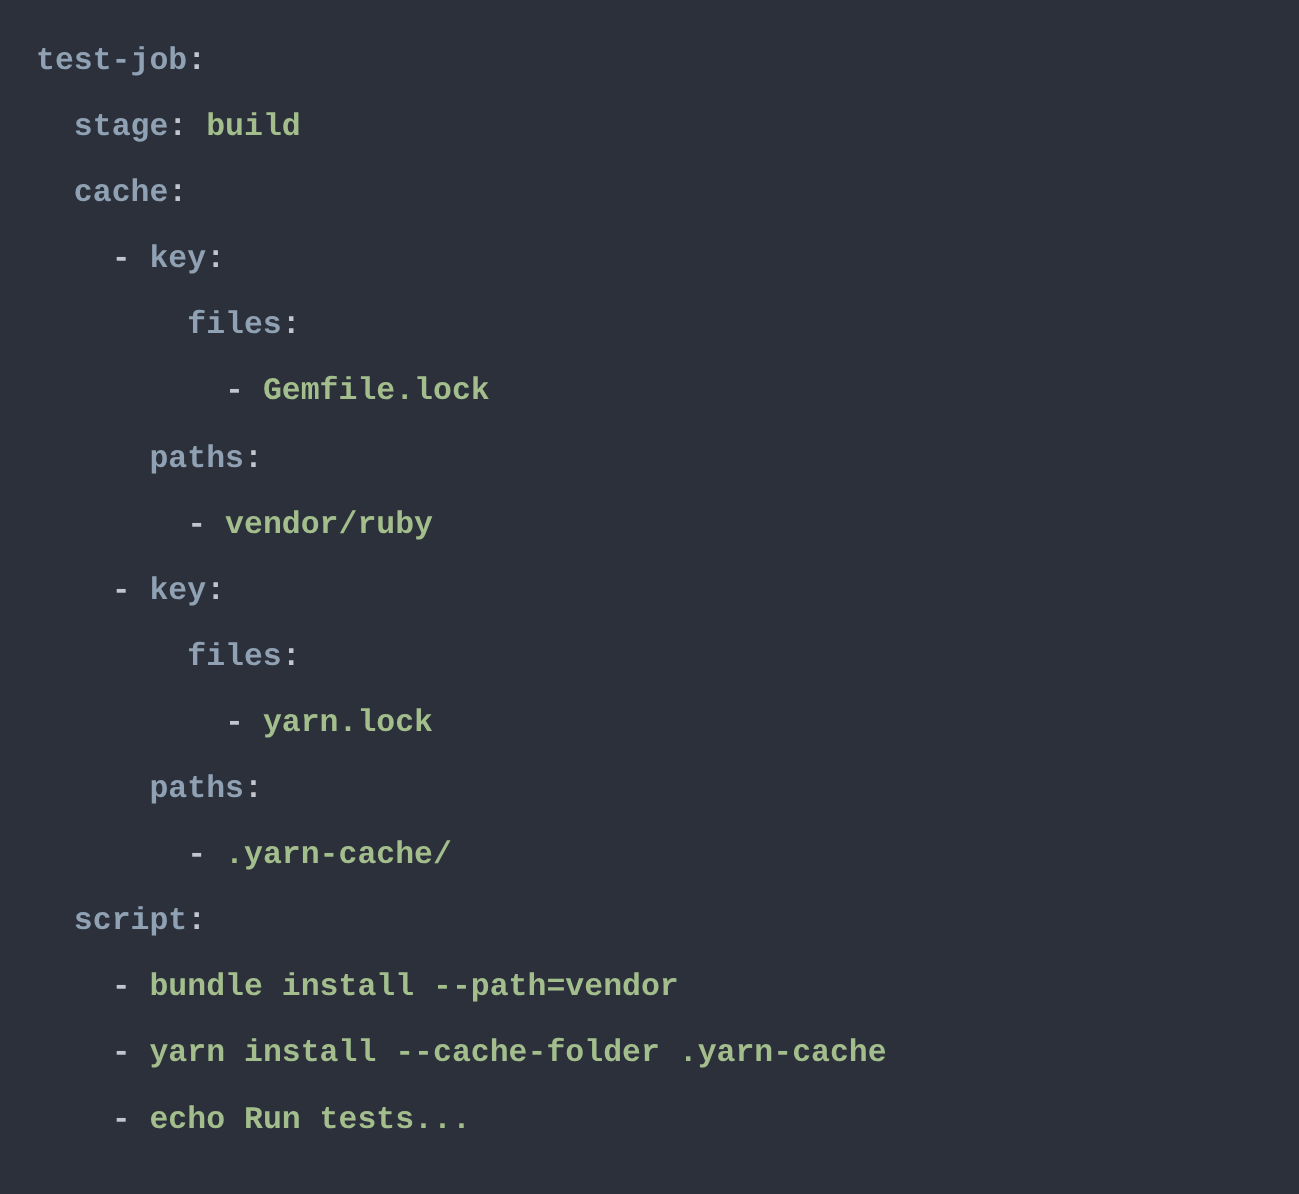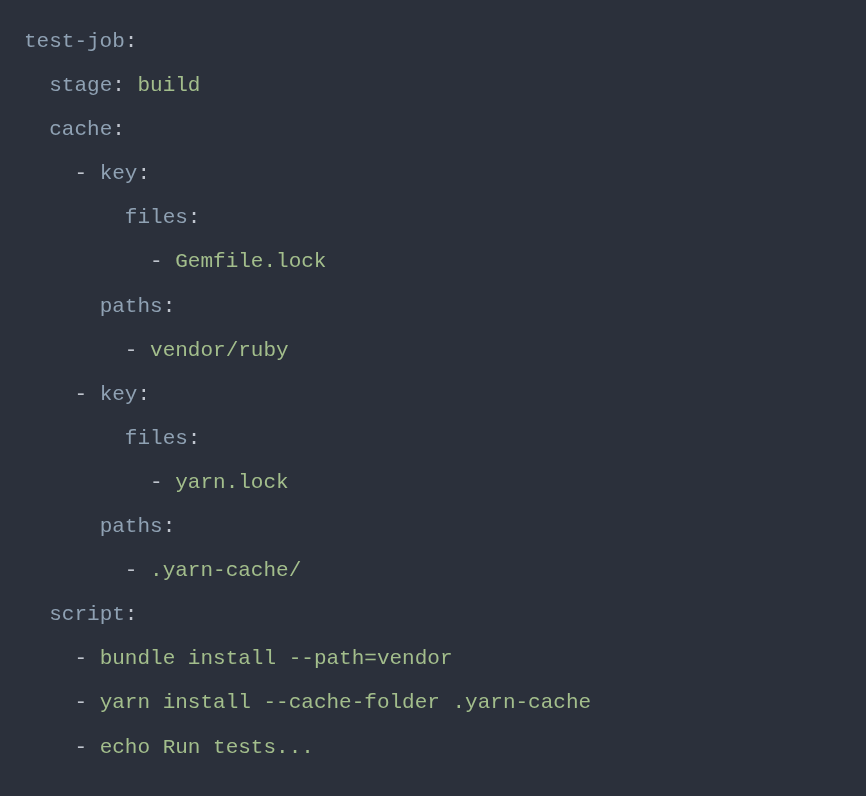--- a/index.html
+++ b/index.html
@@ -1,18 +1,19 @@
 <!DOCTYPE html>
 <html><head>
   <meta charset="utf-8">
   <style>
     * {
       margin: 0;
       padding: 0;
       box-sizing: border-box;
+      font-weight: bold;
     }
     body {
       background-color: #2b303b;
       font-family: 'Menlo', 'Monaco', 'Consolas', 'Courier New', monospace;
       font-size: 21px;
       line-height: 2.1;
       color: #c0c5ce;
       padding: 20px 24px;
       width: 866px;
       height: 796px;

